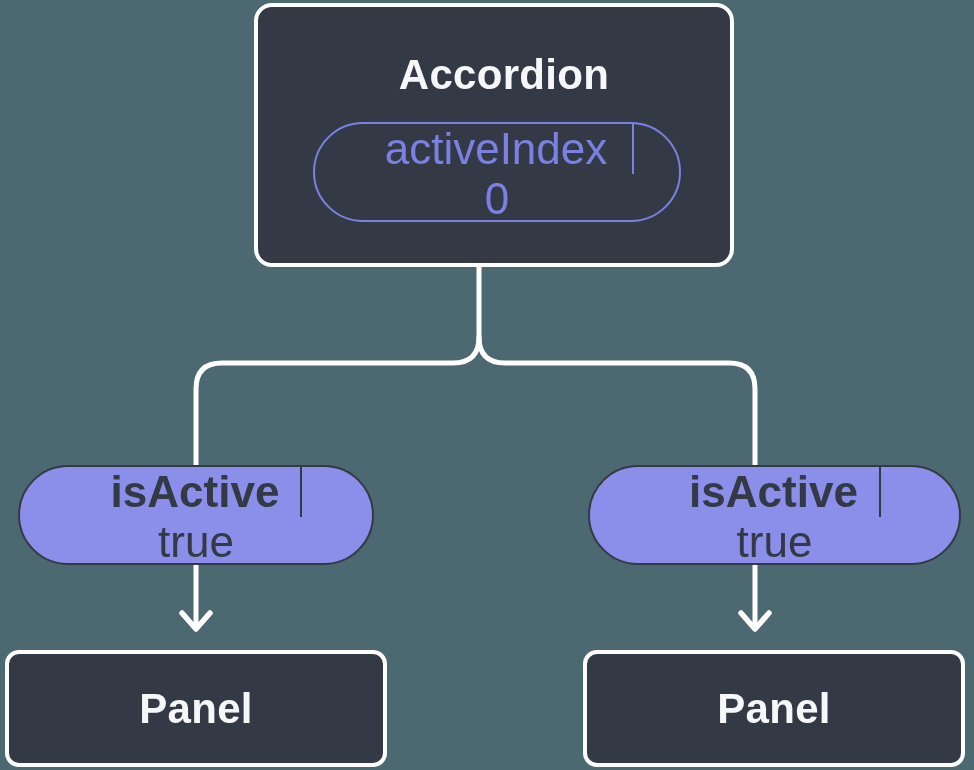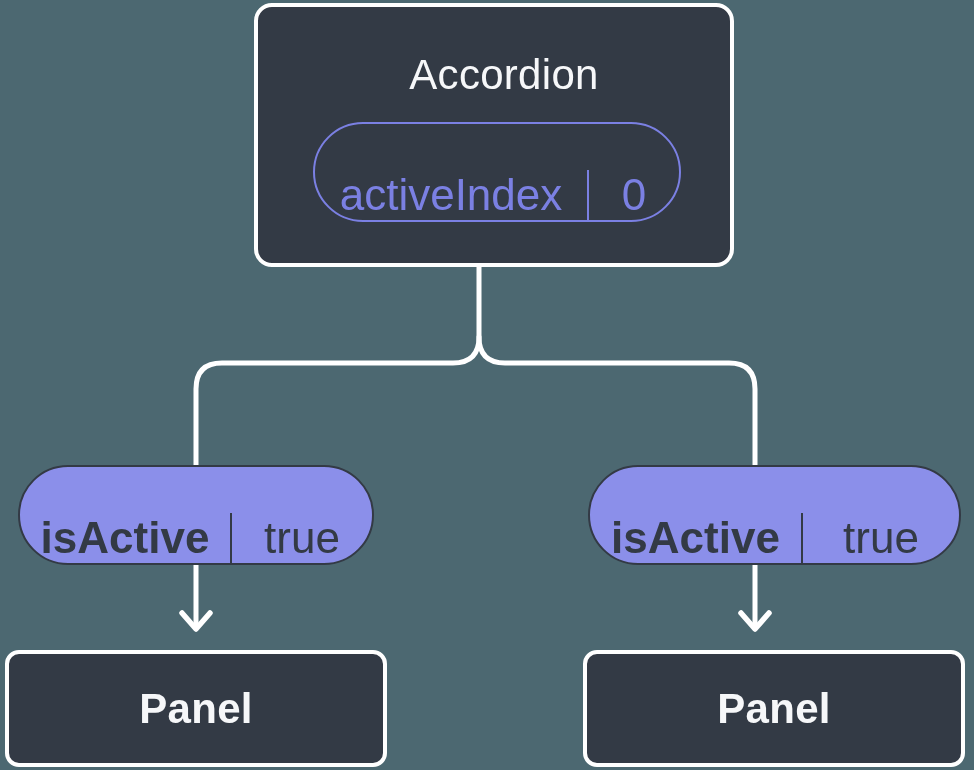--- a/index.html
+++ b/index.html
@@ -40,32 +40,33 @@
     left: 254px; top: 3px;
     width: 480px; height: 264px;
     border-radius: 18px;
   }
   .node-title {
     position: absolute;
     left: 0; right: 0;
     text-align: center;
     color: var(--node-text);
     font-size: 42px;
-    font-weight: 400;
+    font-weight: 700;
     letter-spacing: 0.3px;
     padding-left: 20px;
   }
   .accordion-node .node-title { top: 44px; }
   .pill {
     position: absolute;
     display: flex;
-    align-items: flex-end;
+    align-items: center;
     border-radius: 52px;
     font-size: 44px;
     z-index: 1;
+    flex-direction: column;
   }
   .pill-seg {
     display: flex;
     align-items: center;
     justify-content: center;
   }
   .pill-outline-style {
     left: 55px; top: 115px;
     width: 368px; height: 100px;
     border: 2px solid var(--pill-outline);

